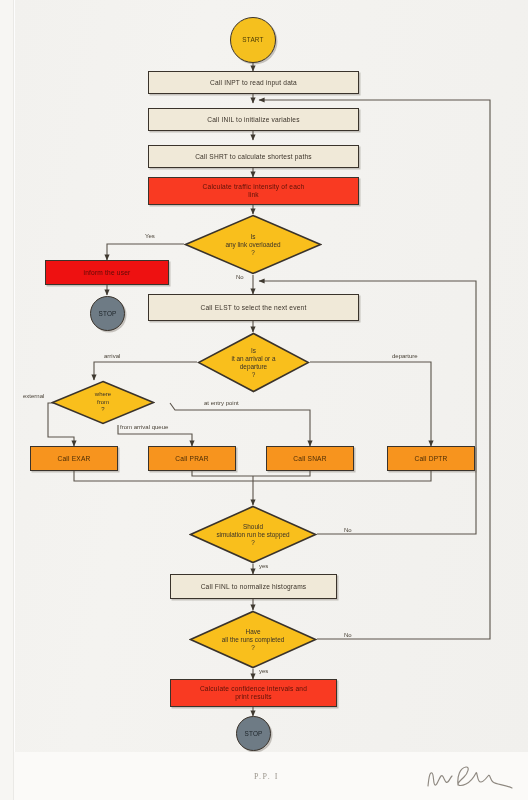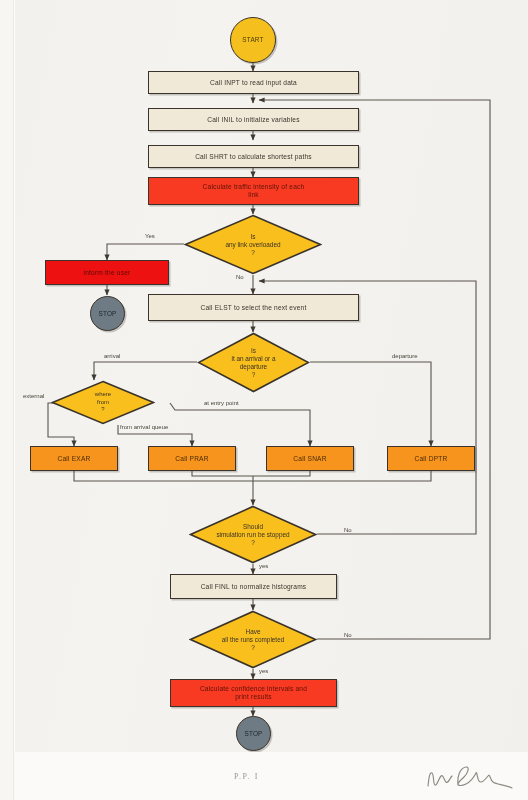--- a/index.html
+++ b/index.html
@@ -230,21 +230,21 @@
       <span>print results</span>
     </div>
 
     <div class="node circ stop" style="left:222px;top:716px;width:35px;height:35px;">
       <span>STOP</span>
     </div>
 
   </div>
 
   <div id="margin">
-    <div class="pp" style="left:220px;top:20px;">P.P. I</div>
+    <div class="pp" style="left:240px;top:20px;">P.P. I</div>
     <svg class="sig" style="left:410px;top:12px;width:95px;height:26px;" viewBox="0 0 95 26">
       <path d="M4,22 C5,12 6,8 8,9 C10,10 9,20 11,21 C13,22 15,14 17,12
                C19,10 20,16 22,18 C24,20 26,14 28,12
                M34,21 C33,12 36,4 42,3 C46,2.5 44,9 40,13 C37,16 34,18 34,20
                C34,22 38,22 42,20 C46,18 50,13 52,9 C53,7 53,14 55,17
                C57,20 61,16 64,12 C66,9 66,16 69,18 C73,21 80,20 88,24" fill="none" stroke="#8e8880" stroke-width="1.15" stroke-linecap="round" stroke-linejoin="round"></path>
     </svg>
   </div>
 </div>
 

